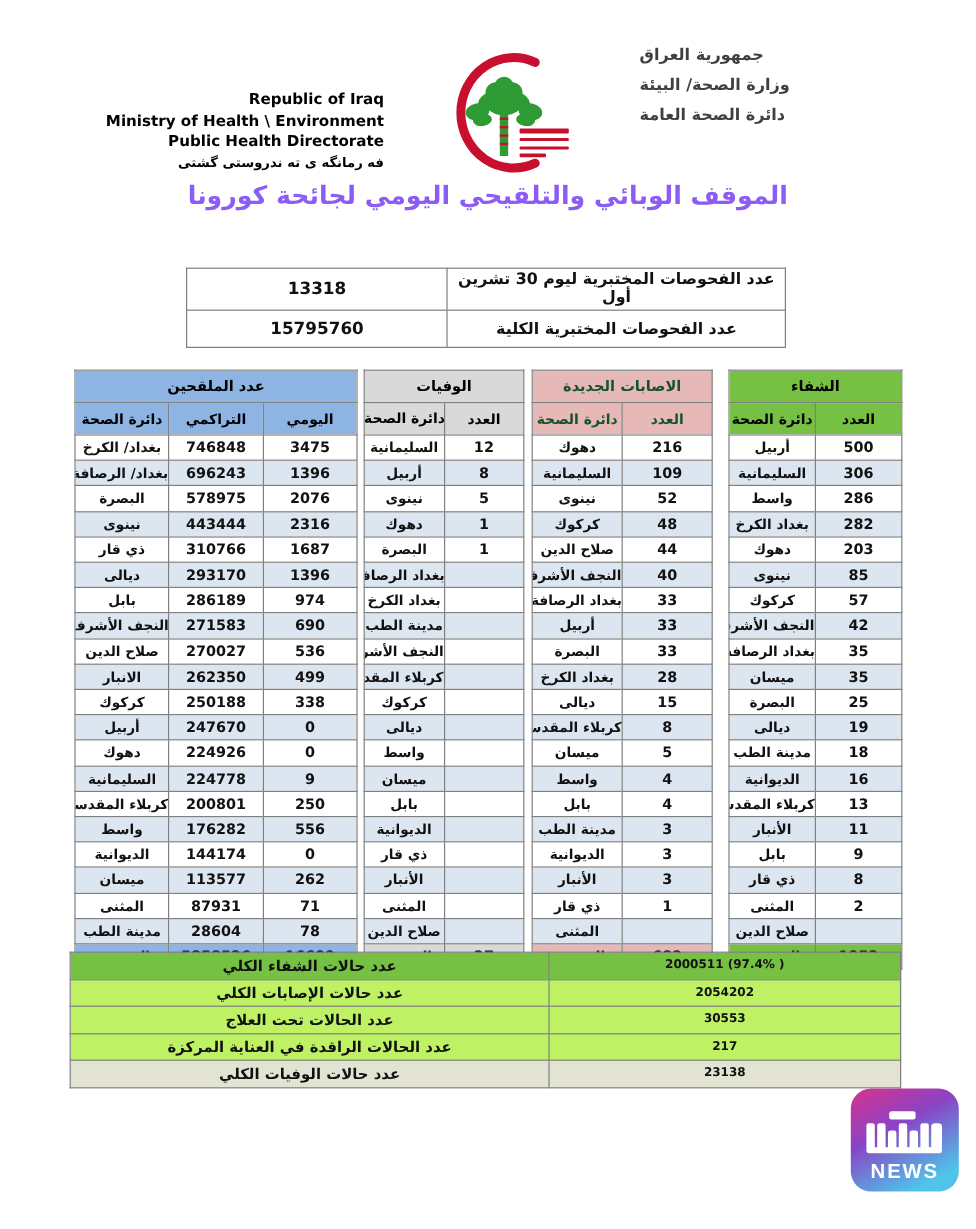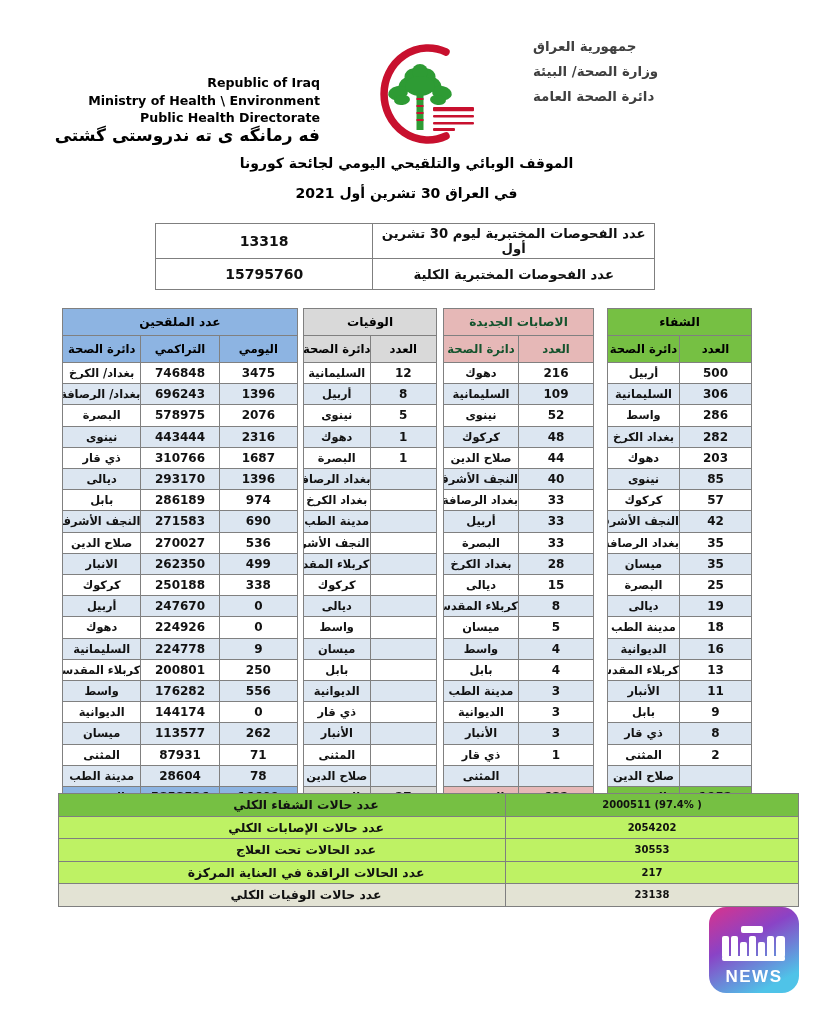--- a/index.html
+++ b/index.html
@@ -31,21 +31,21 @@
     top: 8px;
     width: 280px;
     text-align: right;
     font-weight: bold;
     font-size: 12.6px;
     line-height: 17.5px;
     color: #000;
     margin-top: 44px;
   }
   .hdr-en .krd {
-    font-size: 17px;
+    font-size: 11px;
     direction: rtl;
     letter-spacing: .2px;
   }
   .hdr-ar {
     position: absolute;
     right: 40px;
     top: 12px;
     width: 240px;
     text-align: left;
     font-weight: bold;
@@ -67,23 +67,23 @@
   .report-title {
     position: absolute;
     top: 148px;
     left: 0;
     width: 813px;
     text-align: center;
     direction: rtl;
   }
   .report-title .t-line {
     font-weight: bold;
-    font-size: 14px;
+    font-size: 21px;
     line-height: 30px;
-    color: #000000;
+    color: #8b5cf6;
   }
 
   
   .tests-table {
     position: absolute;
     top: 223px;
     left: 155px;
     width: 500px;
     border-collapse: collapse;
     direction: rtl;
@@ -164,21 +164,21 @@
   }
   .summary-table td {
     border: 1px solid #7f7f7f;
     height: 21.5px;
     line-height: 21.5px;
     font-size: 12.4px;
     font-weight: bold;
     text-align: center;
     padding: 0;
   }
-  .summary-table td.s-lbl { width: 398px; padding-left: 48px; }
+  .summary-table td.s-lbl { width: 398px; }
   .summary-table td.s-val { width: 292px; font-size: 10px; }
   .sum-green td { background: #76C043; }
   .sum-pink td  { background: #bef264; }
   .sum-beige td { background: #E3E3D4; }
 
   
   .news-logo {
     position: absolute;
     left: 708px;
     top: 906px;
@@ -236,21 +236,20 @@
 
   <div class="hdr-ar">
     <div>جمهورية العراق</div>
     <div>وزارة الصحة/ البيئة</div>
     <div>دائرة الصحة العامة</div>
   </div>
 </div>
 
 <div class="report-title">
   <div class="t-line">الموقف الوبائي والتلقيحي اليومي لجائحة كورونا</div>
-  <div class="t-line">في العراق  30  تشرين أول 2021</div>
 </div>
 
 <table class="tests-table">
   <tbody>
     <tr>
       <td class="lbl">عدد الفحوصات المختبرية  ليوم 30 تشرين أول</td>
       <td class="val">13318</td>
     </tr>
     <tr>
       <td class="lbl">عدد الفحوصات المختبرية الكلية</td>

